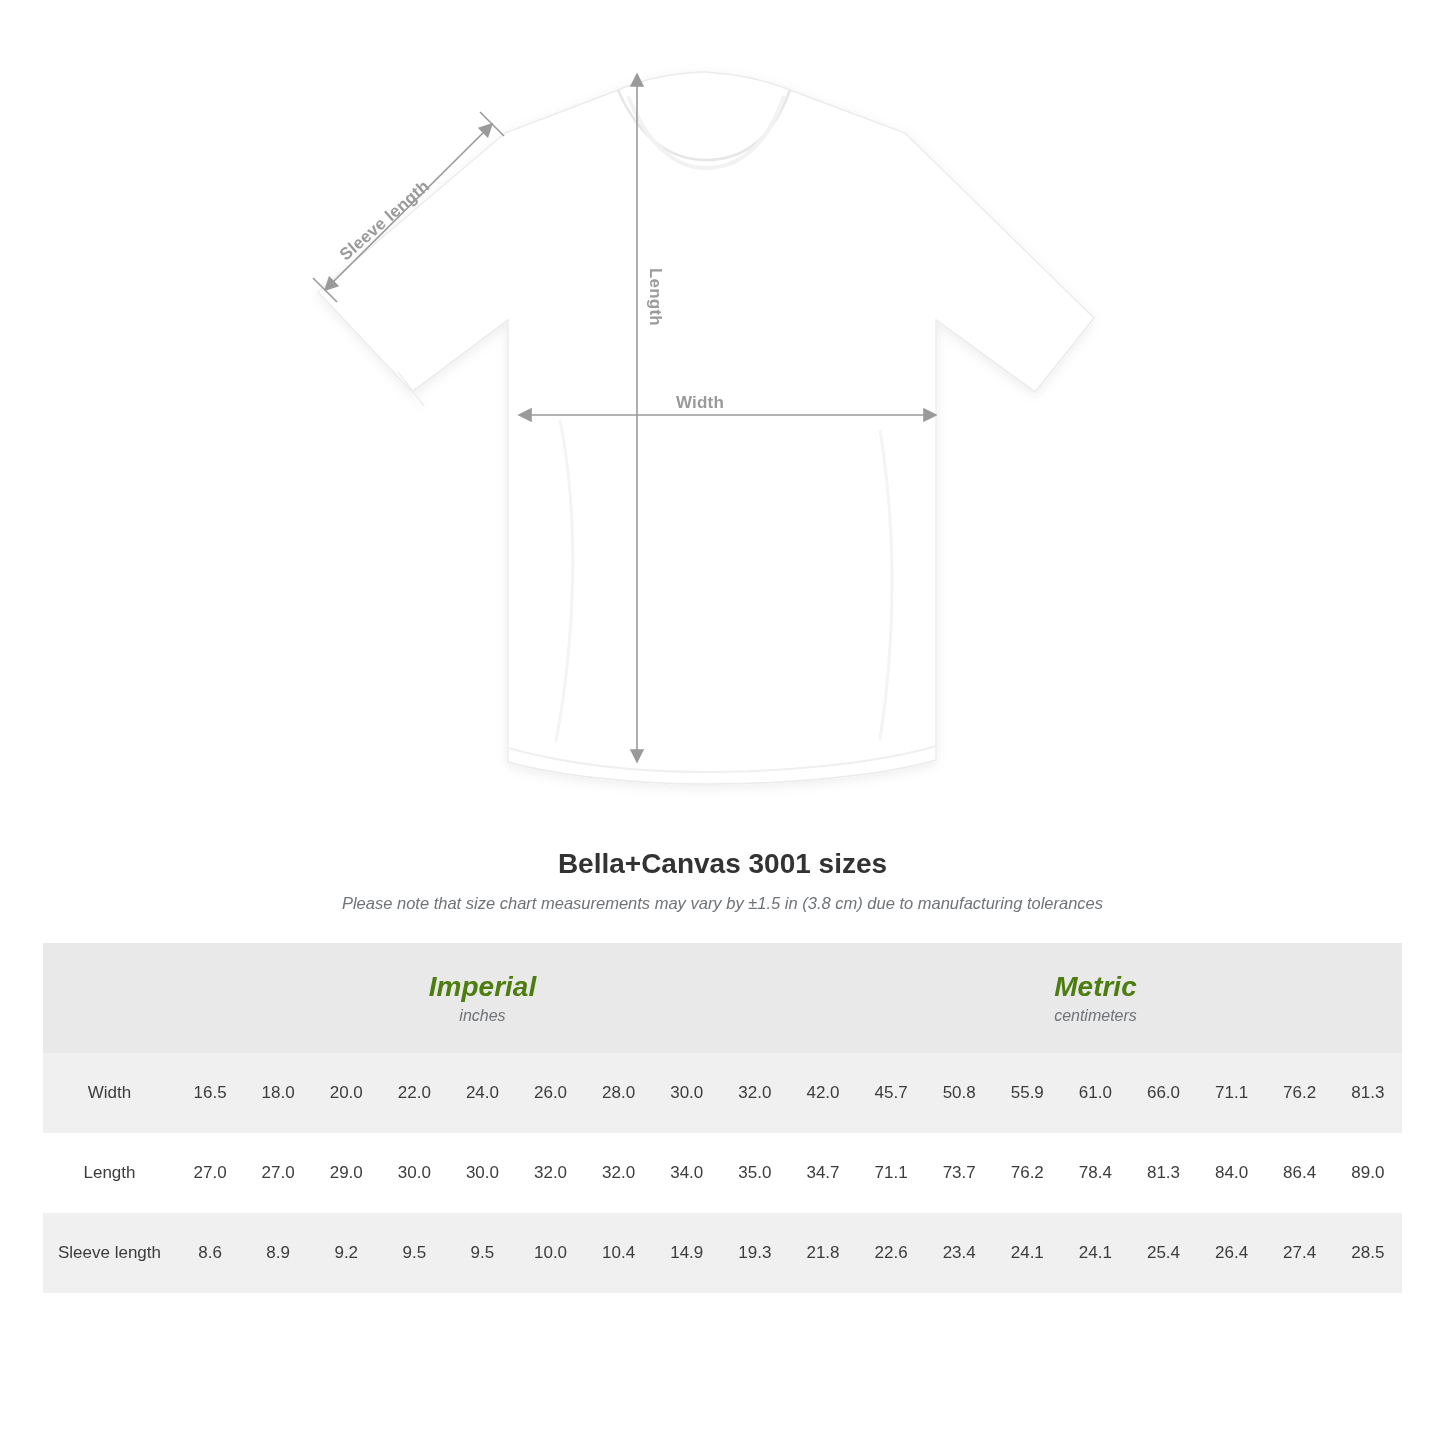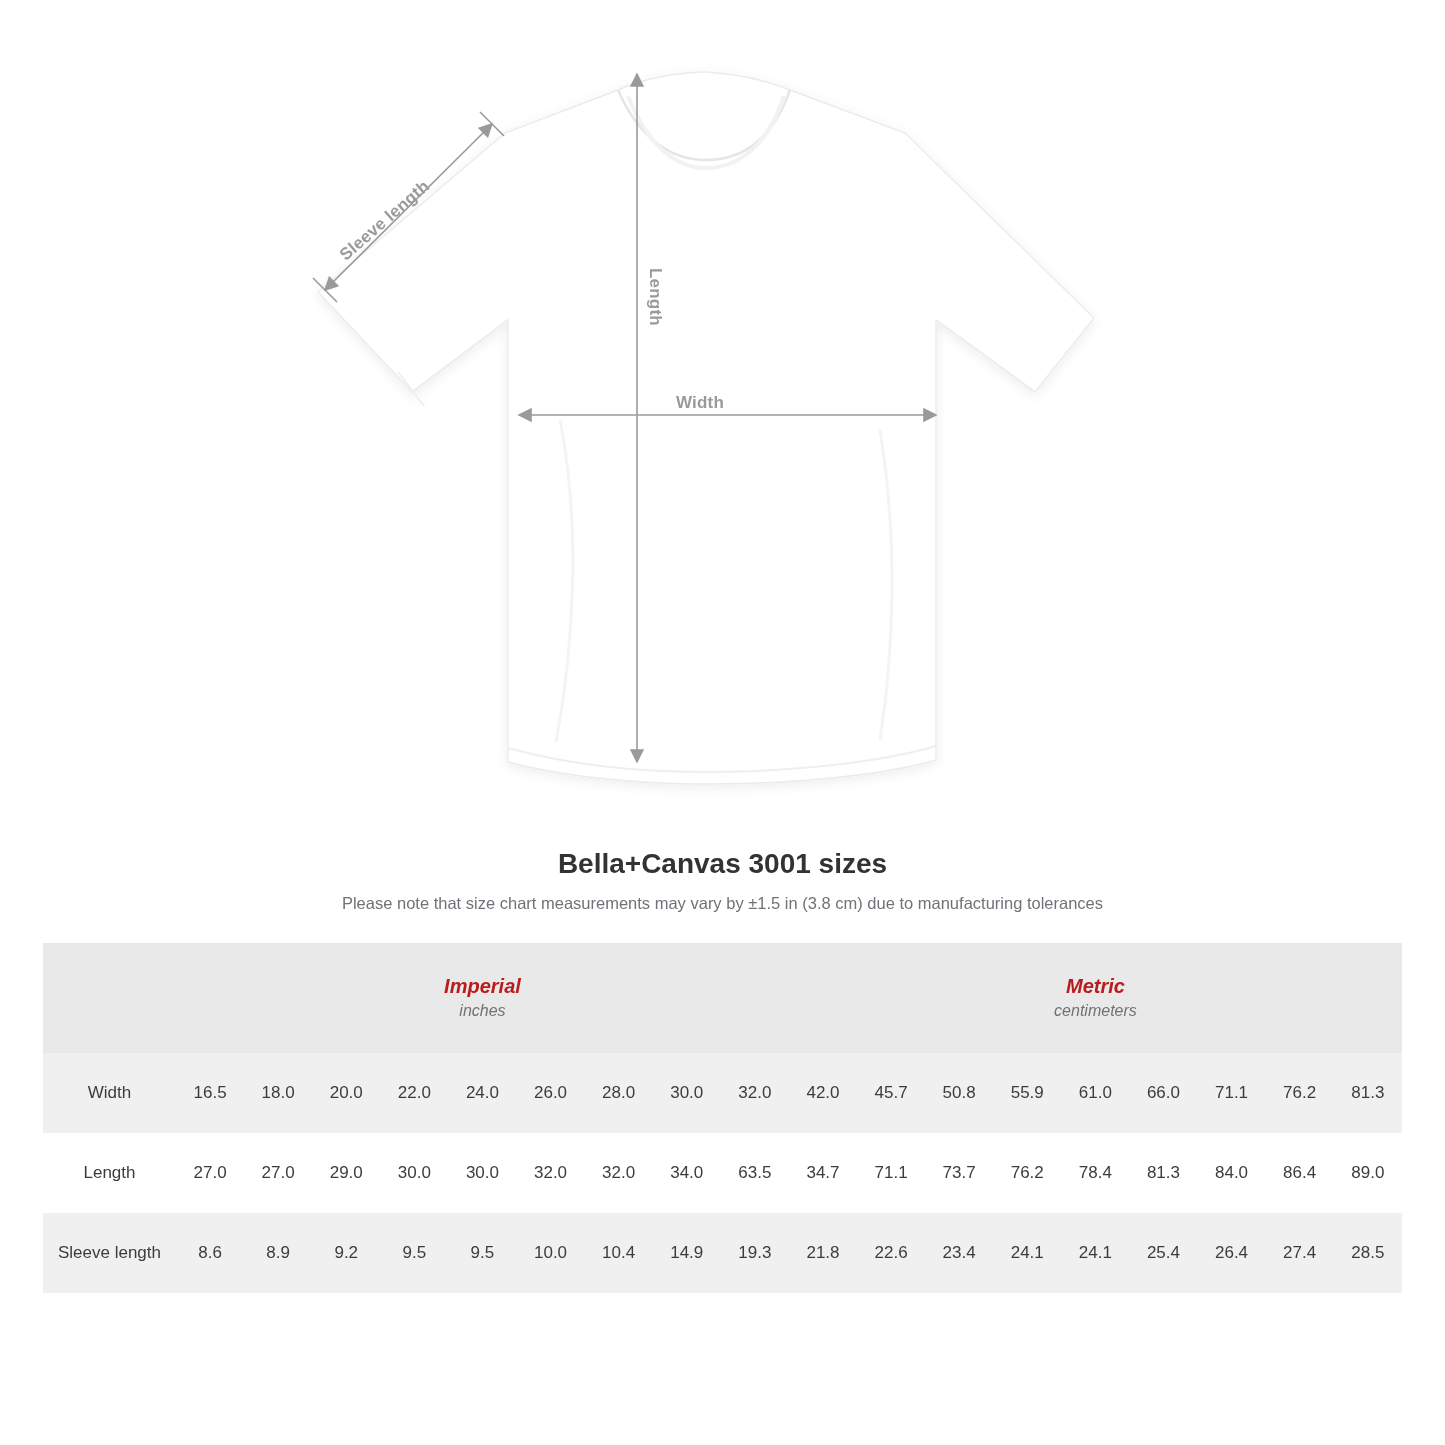--- a/index.html
+++ b/index.html
@@ -50,20 +50,21 @@
     margin-top: 18px;
   }
   .chart-title {
     font-size: 28px;
     font-weight: bold;
     color: #333333;
     margin: 0 0 14px 0;
   }
   .chart-note {
     font-size: 16.5px;
+    font-style: italic;
     color: #6f7377;
     margin: 0;
   }
 
   
   .table-wrap {
     margin: 30px 43px 0 43px;
     width: 1359px;
   }
   table.size-table {
@@ -77,24 +78,24 @@
     font-size: 17px;
     color: #3c3c3c;
     font-weight: normal;
     padding: 0;
     height: 80px;
   }
   .unit-head {
     height: 110px;
   }
   .unit-head .unit-name {
-    font-size: 20px;
+    font-size: 28px;
     font-weight: bold;
     font-style: italic;
-    color: #b91c1c;
+    color: #4d7c0f;
     line-height: 1.25;
   }
   .unit-head .unit-sub {
     font-size: 16px;
     font-style: italic;
     color: #6f7377;
     line-height: 1.5;
     text-align: center;
   }
   .row-shade-a { background: #e9e9e9; }
@@ -238,21 +239,21 @@
       <tr class="row-shade-b">
         <td class="row-label">Length</td>
         <td>27.0</td>
         <td>27.0</td>
         <td>29.0</td>
         <td>30.0</td>
         <td>30.0</td>
         <td>32.0</td>
         <td>32.0</td>
         <td>34.0</td>
-        <td>63.5</td>
+        <td>35.0</td>
         <td>34.7</td>
         <td>71.1</td>
         <td>73.7</td>
         <td>76.2</td>
         <td>78.4</td>
         <td>81.3</td>
         <td>84.0</td>
         <td>86.4</td>
         <td>89.0</td>
       </tr>

